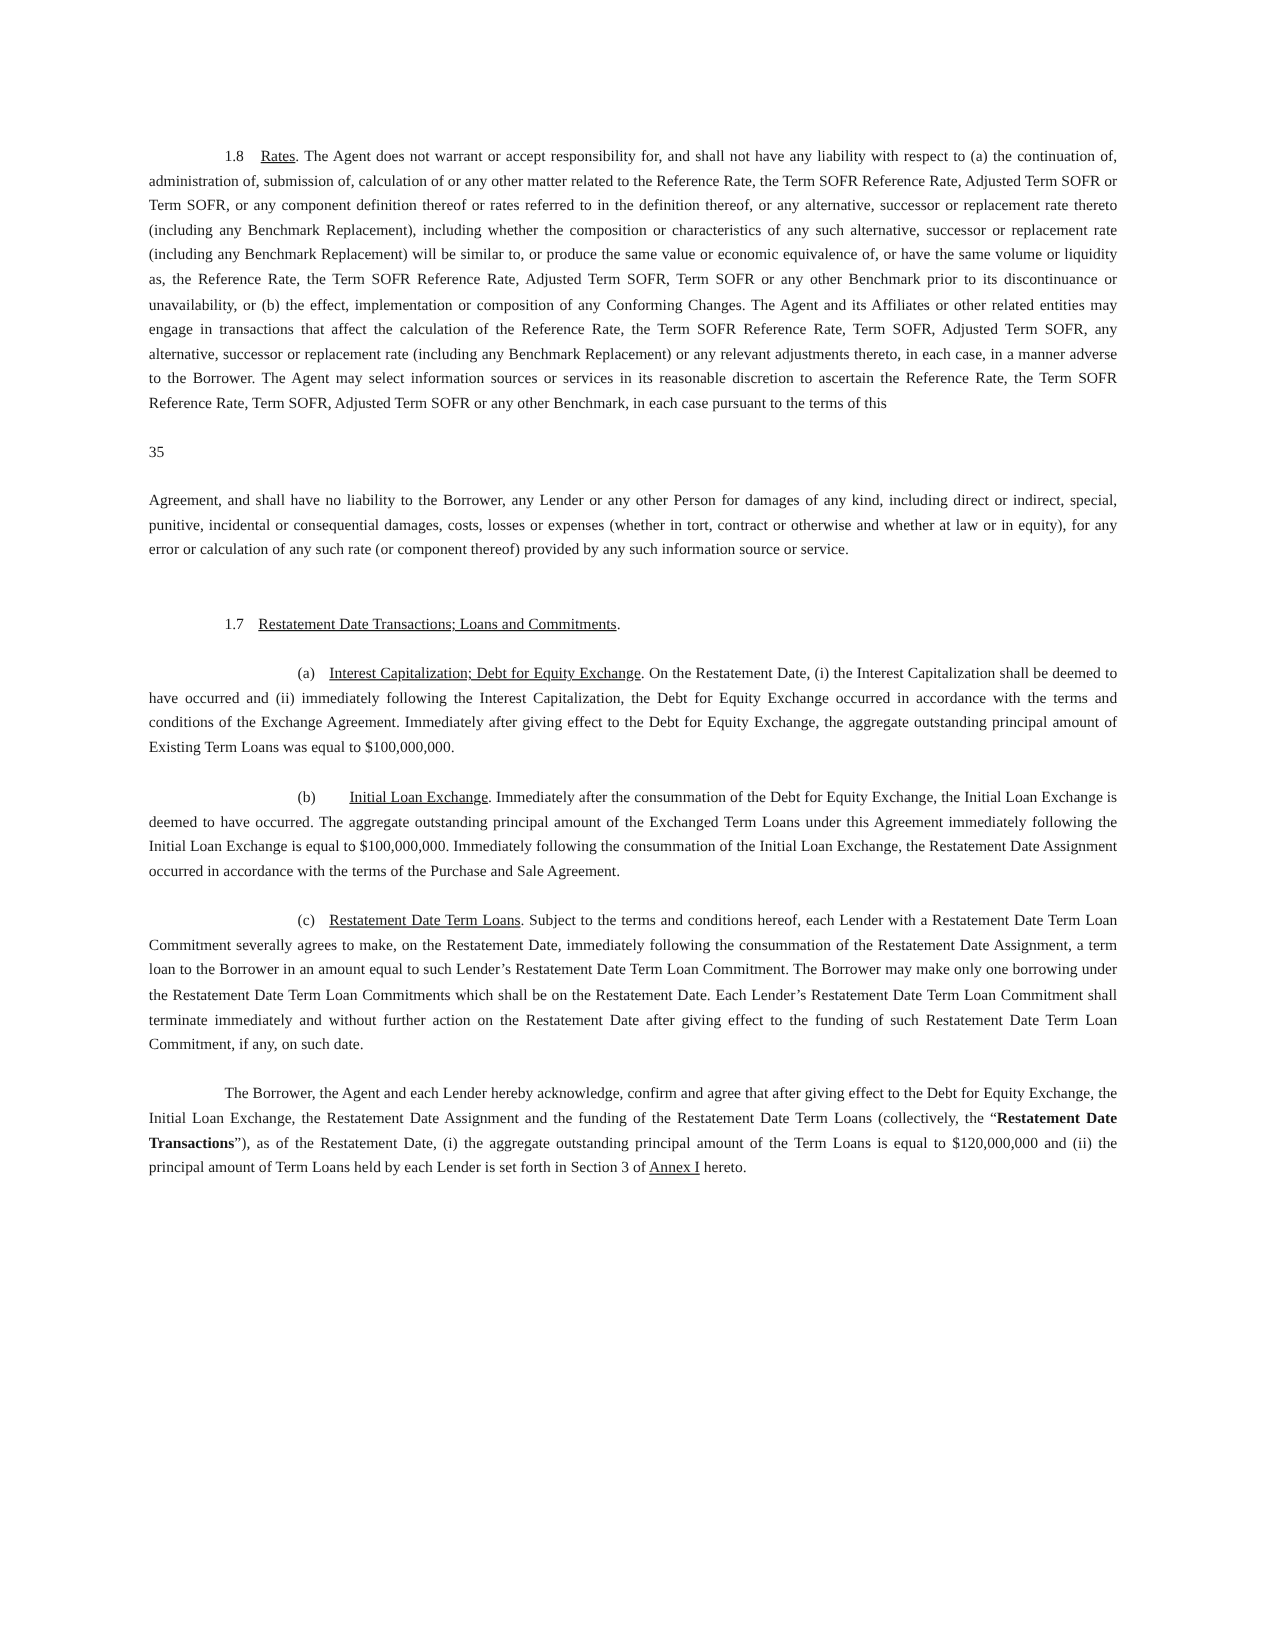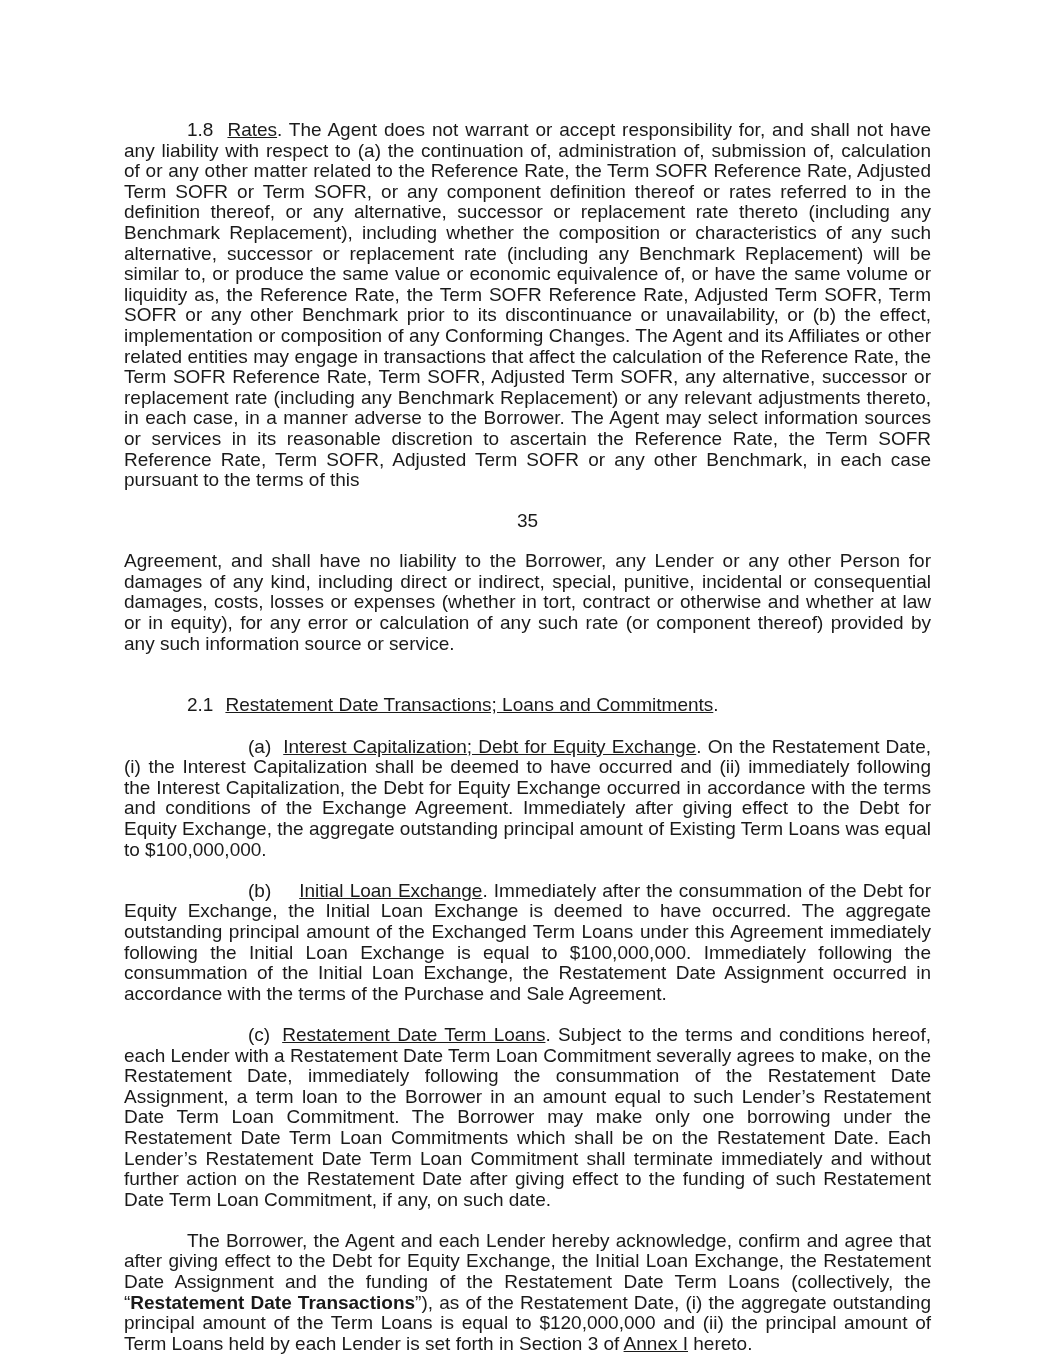--- a/index.html
+++ b/index.html
@@ -1,48 +1,48 @@
 <!DOCTYPE html>
 <html><head>
 <meta charset="utf-8">
 <style>
   html, body { margin: 0; padding: 0; background: #ffffff; }
   body { width: 1055px; height: 1365px; position: relative; overflow: hidden; }
   .page {
     position: absolute; left: 124px; top: 120px; width: 807px;
-    font-family: Liberation Sans, sans-serif; font-size: 19px; line-height: 20.6px;
+    font-family: Liberation Serif, serif; font-size: 13px; line-height: 20.6px;
     color: #1a1a1a;
   }
   p { margin: 0; text-align: justify; }
   .ind1 { text-indent: 63px; }
   .ind2 { text-indent: 124px; }
   .u { text-decoration: underline; }
   .b { font-weight: bold; }
-  .pagenum { text-align: center; margin-top: 20px; margin-bottom: 20px; }
+  .pagenum { margin-top: 20px; margin-bottom: 20px; }
   .gap { height: 20.6px; }
   .heading { font-weight: bold; }
   .sp1 { display: inline-block; width: 14px; }
   .sp2 { display: inline-block; width: 12px; }
   .sp3 { display: inline-block; width: 28px; }
 </style>
 </head>
 <body>
 
 <div class="page">
 
   <p class="ind1"><span>1.8</span><span class="sp1"></span><span class="u">Rates</span><span>.  The Agent does not warrant or accept responsibility for, and shall not have any liability with respect to (a) the continuation of, administration of, submission of, calculation of or any other matter related to the Reference Rate, the Term SOFR Reference Rate, Adjusted Term SOFR or Term SOFR, or any component definition thereof or rates referred to in the definition thereof, or any alternative, successor or replacement rate thereto (including any Benchmark Replacement), including whether the composition or characteristics of any such alternative, successor or replacement rate (including any Benchmark Replacement) will be similar to, or produce the same value or economic equivalence of, or have the same volume or liquidity as, the Reference Rate, the Term SOFR Reference Rate, Adjusted Term SOFR, Term SOFR or any other Benchmark prior to its discontinuance or unavailability, or (b) the effect, implementation or composition of any Conforming Changes. The Agent and its Affiliates or other related entities may engage in transactions that affect the calculation of the Reference Rate, the Term SOFR Reference Rate, Term SOFR, Adjusted Term SOFR, any alternative, successor or replacement rate (including any Benchmark Replacement) or any relevant adjustments thereto, in each case, in a manner adverse to the Borrower. The Agent may select information sources or services in its reasonable discretion to ascertain the Reference Rate, the Term SOFR Reference Rate, Term SOFR, Adjusted Term SOFR or any other Benchmark, in each case pursuant to the terms of this</span></p>
 
   <div class="pagenum">35</div>
 
   <p>Agreement, and shall have no liability to the Borrower, any Lender or any other Person for damages of any kind, including direct or indirect, special, punitive, incidental or consequential damages, costs, losses or expenses (whether in tort, contract or otherwise and whether at law or in equity), for any error or calculation of any such rate (or component thereof) provided by any such information source or service.</p>
 
   <div class="gap"></div>
 
   <div class="gap"></div>
-  <p class="ind1"><span>2.1</span><span class="sp2"></span><span class="u">Restatement Date Transactions; Loans and Commitments</span><span>.</span></p>
+  <p class="ind1"><span>1.7</span><span class="sp2"></span><span class="u">Restatement Date Transactions; Loans and Commitments</span><span>.</span></p>
 
   <div class="gap"></div>
   <p class="ind2"><span>(a)</span><span class="sp2"></span><span class="u">Interest Capitalization; Debt for Equity Exchange</span><span>.  On the Restatement Date, (i) the Interest Capitalization shall be deemed to have occurred and (ii) immediately following the Interest Capitalization, the Debt for Equity Exchange occurred in accordance with the terms and conditions of the Exchange Agreement. Immediately after giving effect to the Debt for Equity Exchange, the aggregate outstanding principal amount of Existing Term Loans was equal to $100,000,000.</span></p>
 
   <div class="gap"></div>
   <p class="ind2"><span>(b)</span><span class="sp3"></span><span class="u">Initial Loan Exchange</span><span>.  Immediately after the consummation of the Debt for Equity Exchange, the Initial Loan Exchange is deemed to have occurred. The aggregate outstanding principal amount of the Exchanged Term Loans under this Agreement immediately following the Initial Loan Exchange is equal to $100,000,000. Immediately following the consummation of the Initial Loan Exchange, the Restatement Date Assignment occurred in accordance with the terms of the Purchase and Sale Agreement.</span></p>
 
   <div class="gap"></div>
   <p class="ind2"><span>(c)</span><span class="sp2"></span><span class="u">Restatement Date Term Loans</span><span>.  Subject to the terms and conditions hereof, each Lender with a Restatement Date Term Loan Commitment severally agrees to make, on the Restatement Date, immediately following the consummation of the Restatement Date Assignment, a term loan to the Borrower in an amount equal to such Lender’s Restatement Date Term Loan Commitment. The Borrower may make only one borrowing under the Restatement Date Term Loan Commitments which shall be on the Restatement Date. Each Lender’s Restatement Date Term Loan Commitment shall terminate immediately and without further action on the Restatement Date after giving effect to the funding of such Restatement Date Term Loan Commitment, if any, on such date.</span></p>
 

